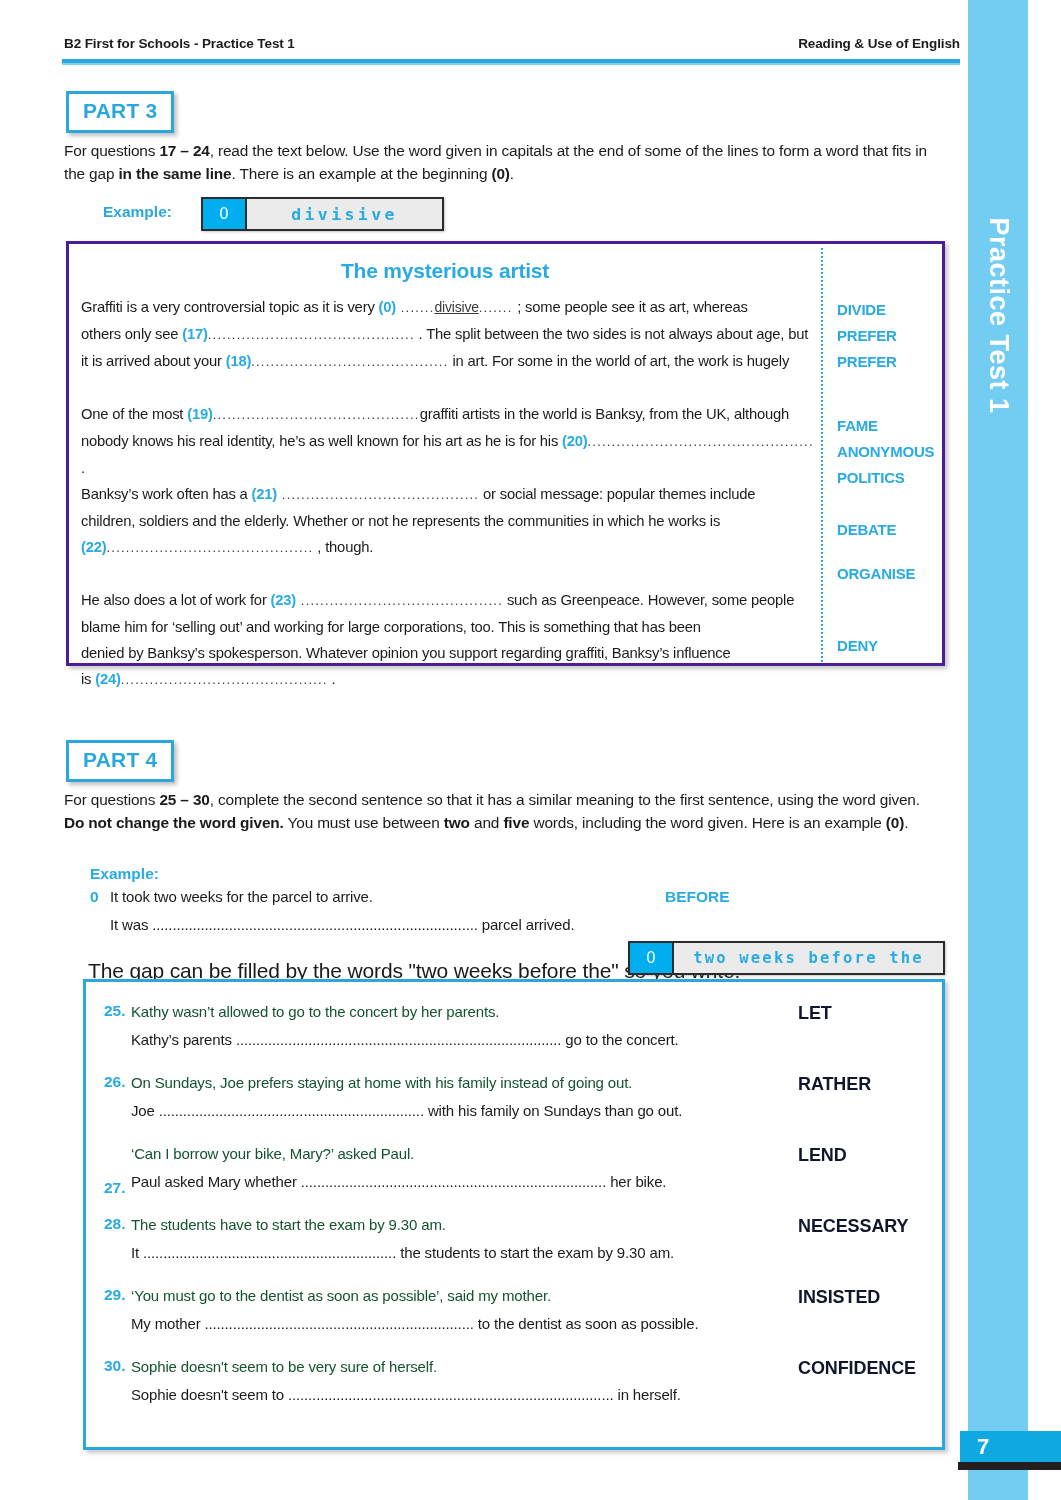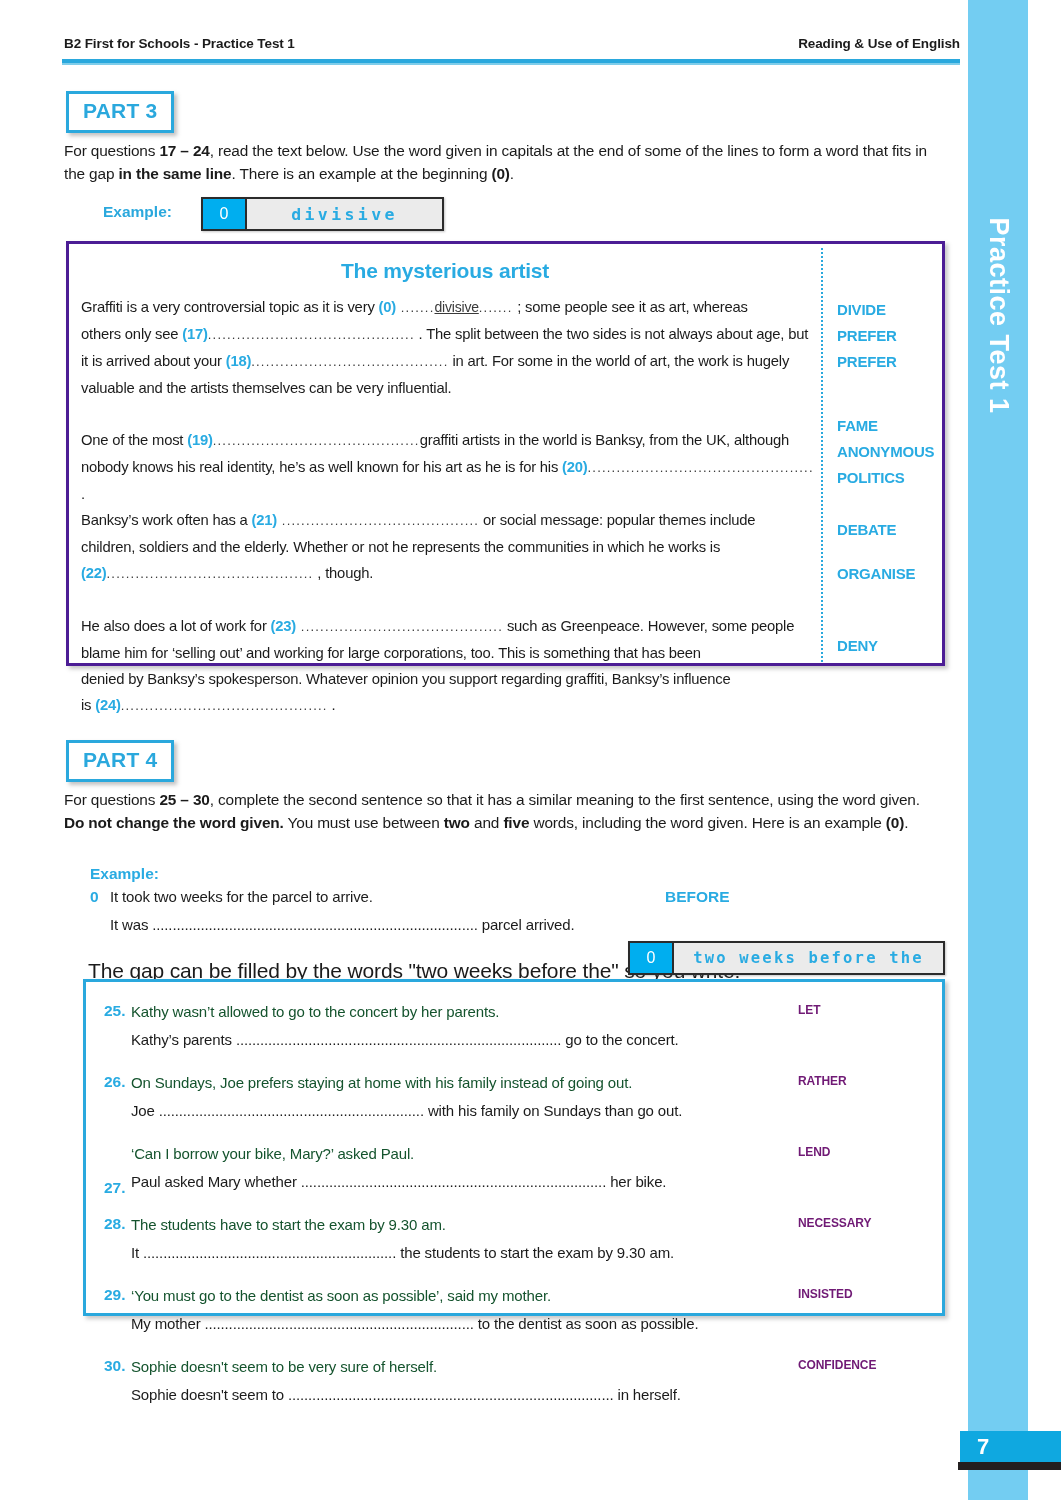--- a/index.html
+++ b/index.html
@@ -204,21 +204,21 @@
   }
   .ex4-s3 {
     position: absolute; left: 88px; top: 949px;
     font-size: 21px; color: #1b1b1b; letter-spacing: -0.15px; margin-top: 10px;
   }
 
   
   .p4box {
     position: absolute;
     left: 83px; top: 979px;
-    width: 862px; height: 337px;
+    width: 862px; height: 471px;
     border: 3px solid #2aa8dd;
     background: #ffffff;
     box-shadow: 3px 3px 4px rgba(120,120,120,0.40);
   }
   .q {
     position: absolute;
     left: 0; width: 100%;
   }
   .q-num {
     position: absolute;
@@ -230,23 +230,23 @@
   .q-s1 {
     position: absolute;
     left: 45px;
     font-size: 15px;
     color: #14532d;
     letter-spacing: -0.15px;
   }
   .q-key {
     position: absolute;
     left: 712px;
-    font-size: 12px;
-    font-weight: bold;
-    color: #701a75;
+    font-size: 18px;
+    font-weight: bold;
+    color: #0f172a;
     letter-spacing: -0.1px;
   }
   .q-s2 {
     position: absolute;
     left: 45px;
     font-size: 15px;
     color: #1b1b1b;
     letter-spacing: -0.15px;
   }
 
@@ -297,21 +297,20 @@
   </div>
 
   <div class="p3box">
     <div class="p3-divider"></div>
     <div class="p3-title">The mysterious artist</div>
     <div class="p3-text" id="p3text" style="top:50px;">
         <div>
           <div><span>Graffiti is a very controversial topic as it is very </span><span class="gapnum">(0)</span><span class="dots"> .......</span><span class="filled">divisive</span><span class="dots">....... </span><span>; some people see it as art, whereas</span></div>
           <div><span>others only see </span><span class="gapnum">(17)</span><span class="dots">...........................................</span><span> . The split between the two sides is not always about age, but</span></div>
           <div><span>it is arrived about your </span><span class="gapnum">(18)</span><span class="dots">.........................................</span><span> in art. For some in the world of art, the work is hugely</span></div>
-          <div><span>valuable and the artists themselves can be very influential.</span></div>
         </div>
         <div style="margin-top: 26px;">
           <div><span>One of the most </span><span class="gapnum">(19)</span><span class="dots">...........................................</span><span>graffiti artists in the world is Banksy, from the UK, although</span></div>
           <div><span>nobody knows his real identity, he’s as well known for his art as he is for his </span><span class="gapnum">(20)</span><span class="dots">...............................................</span><span> .</span></div>
           <div><span>Banksy’s work often has a </span><span class="gapnum">(21)</span><span class="dots"> .........................................</span><span> or social message: popular themes include</span></div>
           <div><span>children, soldiers and the elderly. Whether or not he represents the communities in which he works is</span></div>
           <div><span class="gapnum">(22)</span><span class="dots">...........................................</span><span> , though.</span></div>
         </div>
         <div style="margin-top: 26px;">
           <div><span>He also does a lot of work for </span><span class="gapnum">(23)</span><span class="dots"> ..........................................</span><span> such as Greenpeace. However, some people</span></div>

